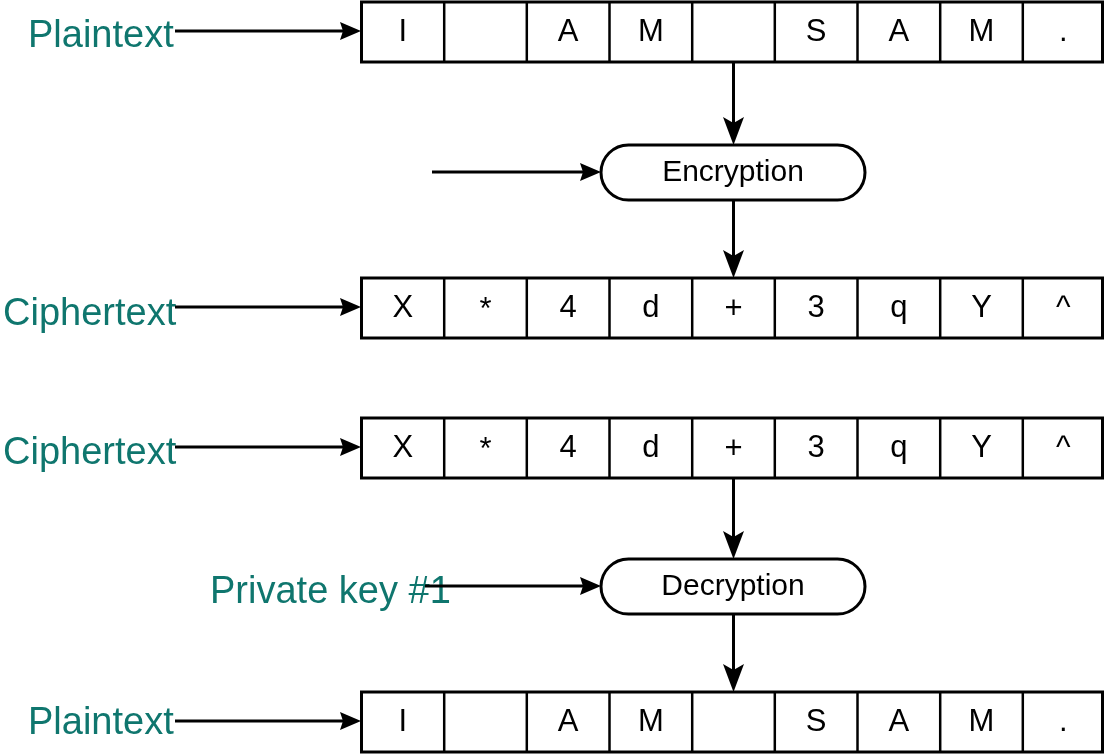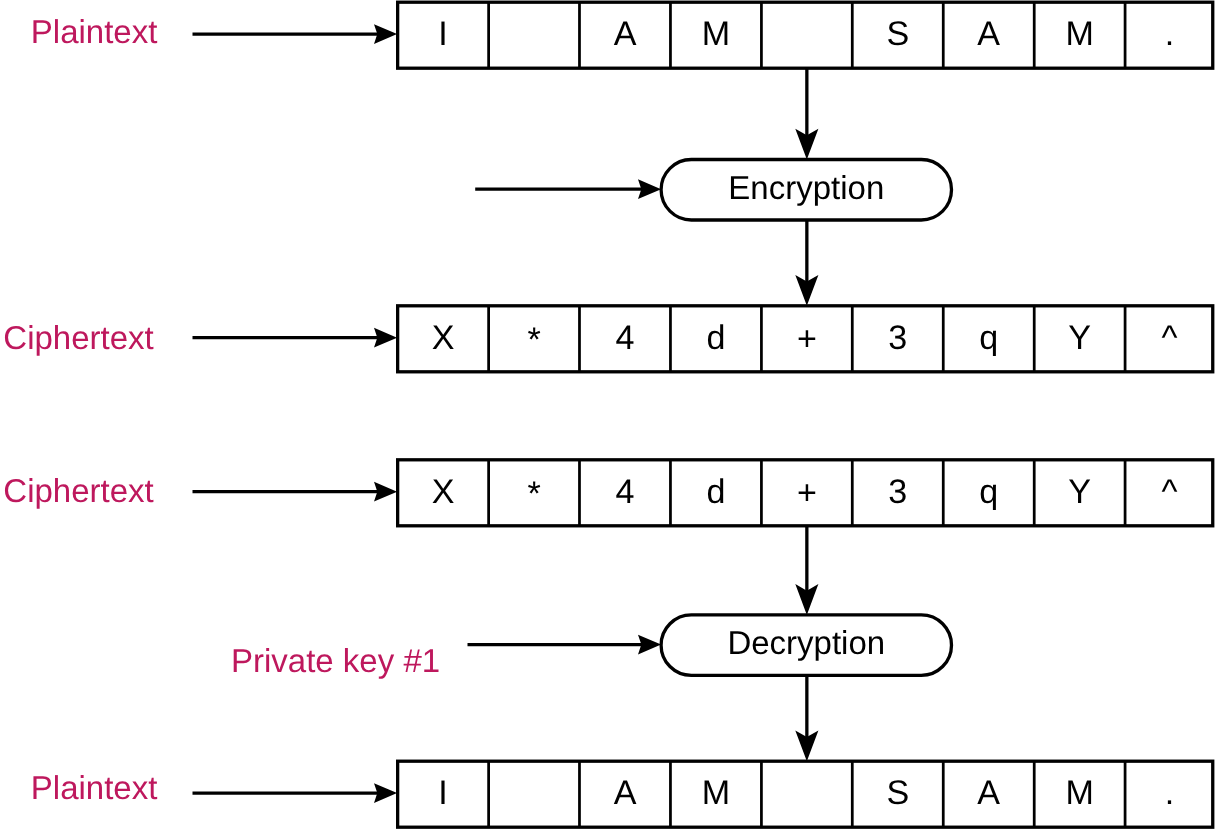--- a/index.html
+++ b/index.html
@@ -21,24 +21,24 @@
   #diagram-svg {
     position: absolute;
     left: 0;
     top: 0;
     width: 1105px;
     height: 755px;
     display: block;
   }
   .side-label {
     position: absolute;
-    font-size: 30px;
+    font-size: 38px;
     line-height: 1;
     white-space: nowrap;
-    color: #be185d;
+    color: #0f766e;
     letter-spacing: 0px;
   }
   .cell-text {
     font-size: 31px;
     fill: #000;
     font-family: "Liberation Sans", sans-serif;
     text-anchor: middle;
     dominant-baseline: middle;
   }
   .proc-text {
@@ -76,21 +76,21 @@
 
 <div id="diagram-root">
 
   <div class="side-label" style="left:28px; top:15px;">Plaintext</div>
 
 
   <div class="side-label" style="left:3px; top:293px;">Ciphertext</div>
 
   <div class="side-label" style="left:3px; top:432px;">Ciphertext</div>
 
-  <div class="side-label" style="left:210px; top:571px;margin-top:16px;">Private key #1</div>
+  <div class="side-label" style="left:210px; top:571px;">Private key #1</div>
 
   <div class="side-label" style="left:28px; top:702px;">Plaintext</div>
 
   <svg id="diagram-svg" viewBox="0 0 1105 755" xmlns="http://www.w3.org/2000/svg">
 
     <g>
       <rect class="grid-rect" x="361.5" y="2" width="741" height="60"></rect>
       <line class="grid-div" x1="444.2" y1="2" x2="444.2" y2="62"></line>
       <line class="grid-div" x1="526.8" y1="2" x2="526.8" y2="62"></line>
       <line class="grid-div" x1="609.5" y1="2" x2="609.5" y2="62"></line>

